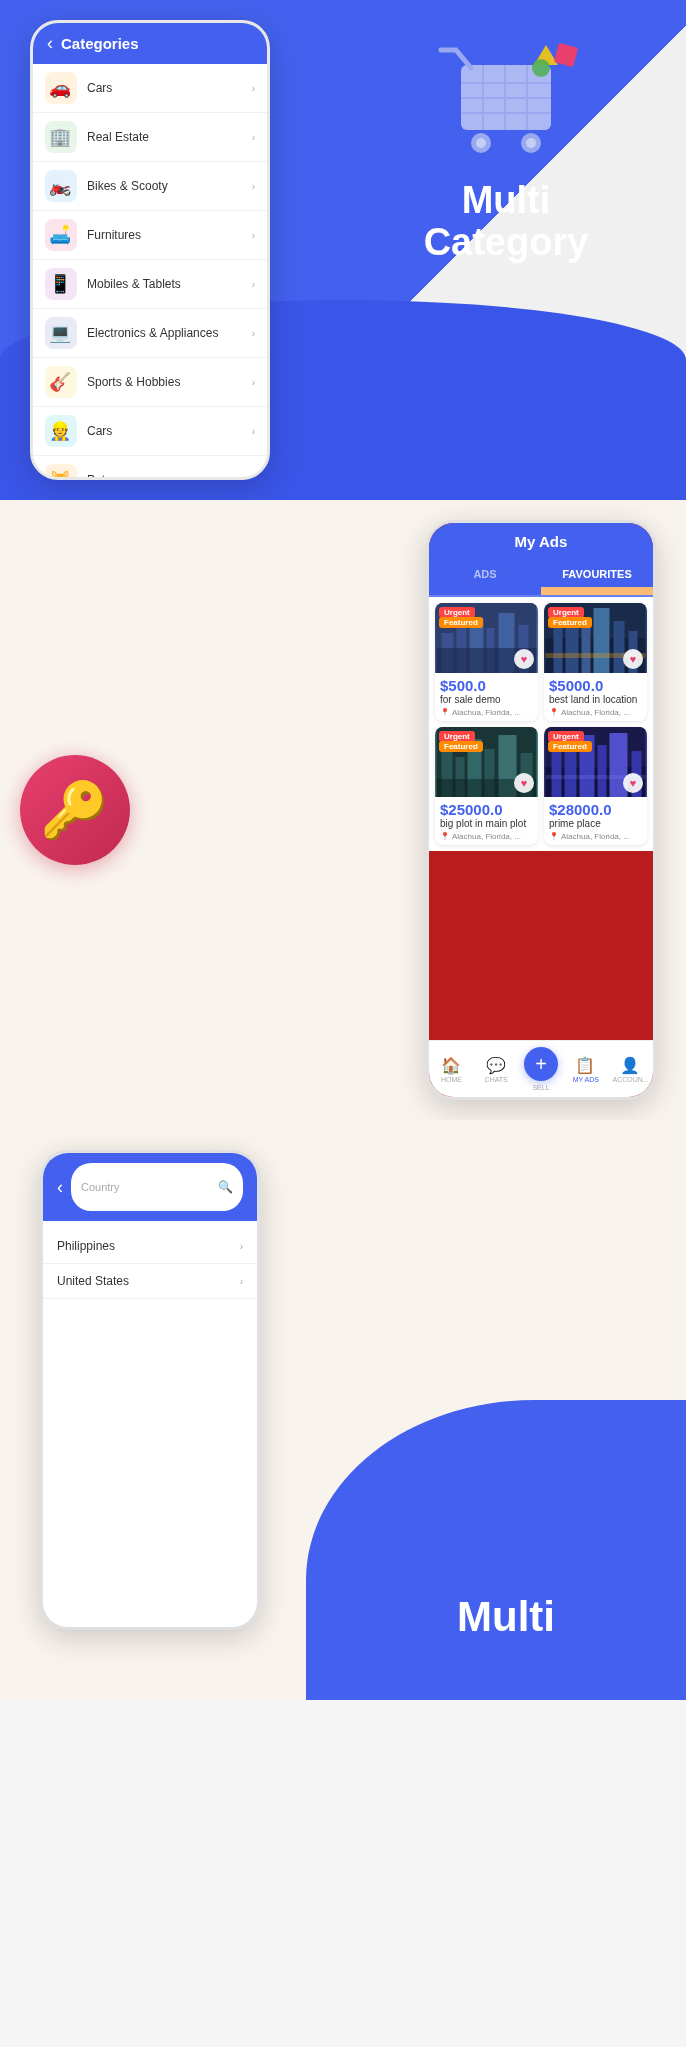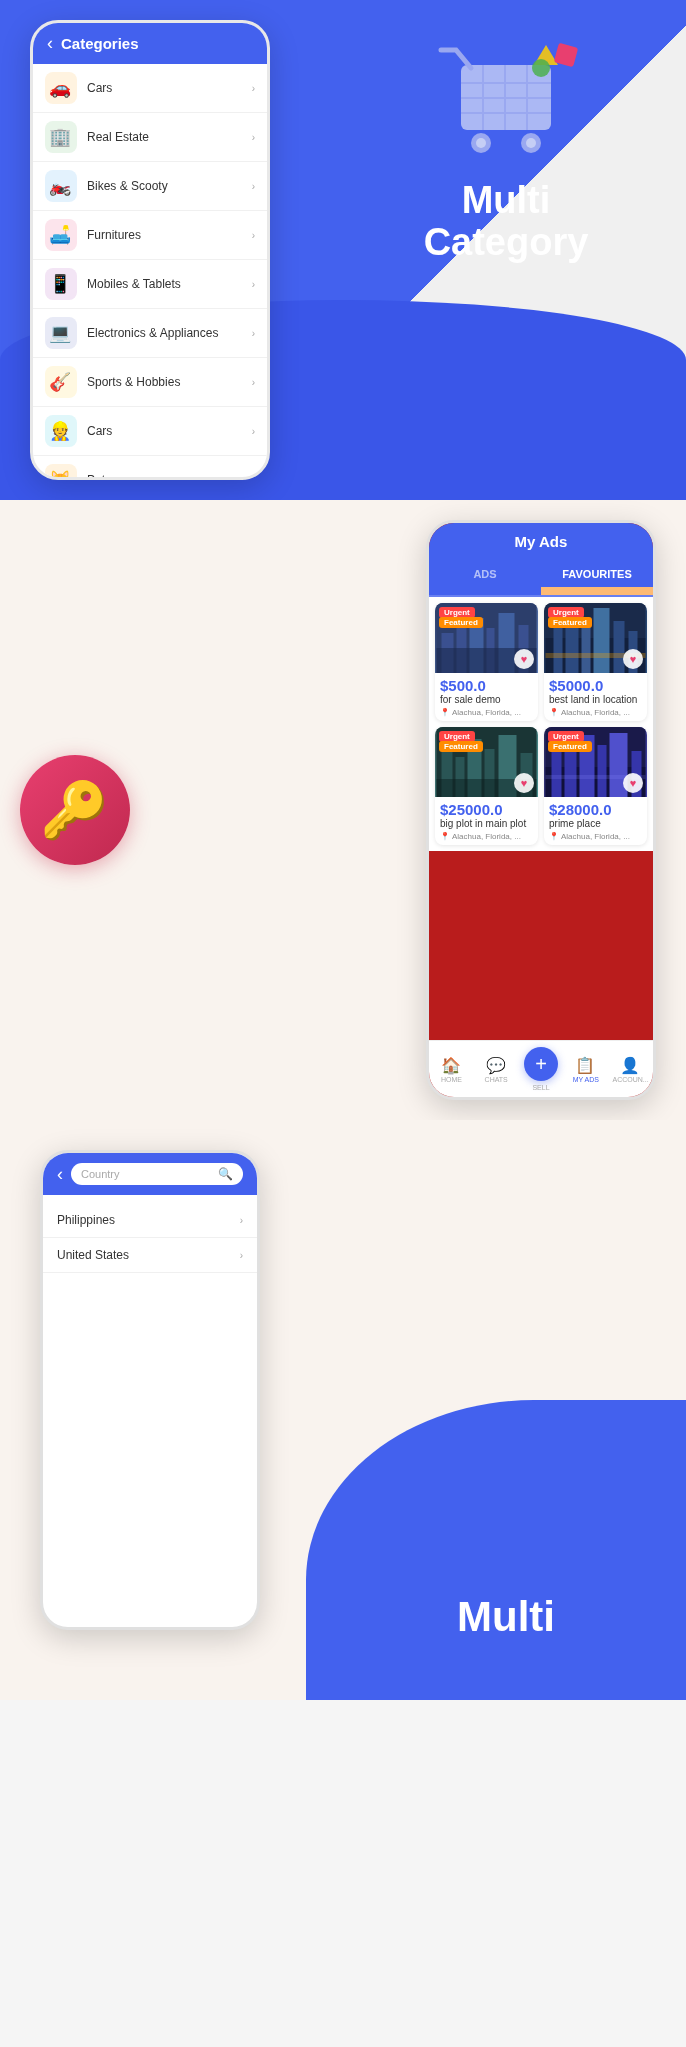--- a/index.html
+++ b/index.html
@@ -337,21 +337,21 @@
       display: flex;
       align-items: center;
       gap: 8px;
     }
     .search-bar {
       flex: 1;
       background: #fff;
       border-radius: 20px;
       display: flex;
       align-items: center;
-      padding: 4px 10px;
+      padding: 17px 10px;
       gap: 6px;
     }
     .search-input-fake {
       font-size: 11px;
       color: #aaa;
       flex: 1;
     }
     .search-icon { font-size: 12px; color: #aaa; }
     .country-list { padding: 8px 0; }
     .country-item {

